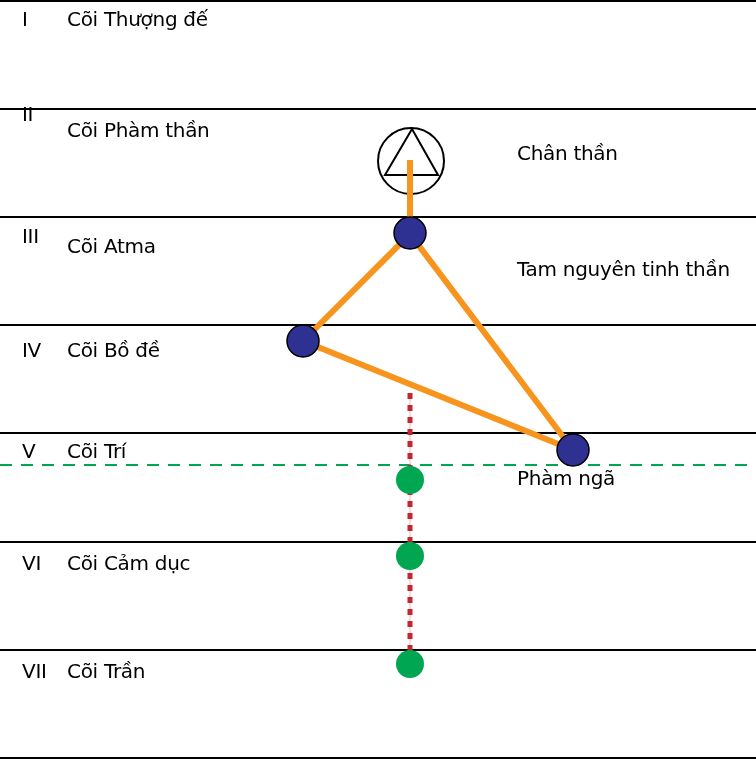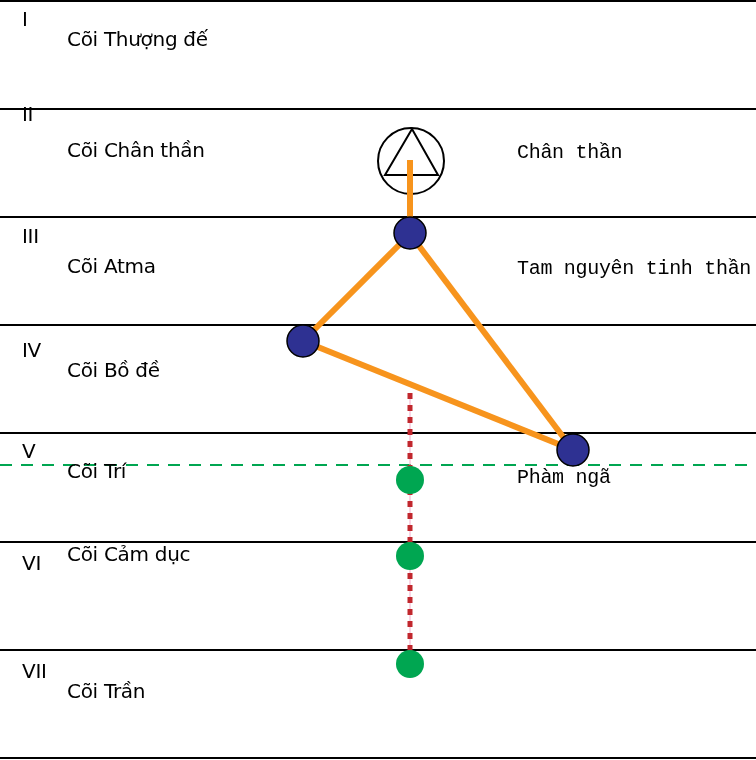--- a/index.html
+++ b/index.html
@@ -1,22 +1,22 @@
 <!DOCTYPE html>
 <html><head>
 <meta charset="utf-8">
 <style>
   html, body { margin: 0; padding: 0; background: #ffffff; }
   body { width: 756px; height: 760px; position: relative; overflow: hidden;
          font-family: "DejaVu Sans", sans-serif; color: #000; }
   #diagram { position: absolute; left: 0; top: 0; width: 756px; height: 760px; }
   .lbl { position: absolute; font-size: 20px; line-height: 1; white-space: nowrap; letter-spacing: -0.3px; }
   .num { left: 22px; }
-  .name { left: 67px; margin-top: 20px; }
-  .grp { left: 517px; font-family: Liberation Mono, monospace; }
+  .name { left: 67px; }
+  .grp { left: 517px; }
 </style>
 </head>
 <body>
 
 <svg id="diagram" width="756" height="760" viewBox="0 0 756 760">
 
   <g stroke="#000" stroke-width="2">
     <line x1="0" y1="1" x2="756" y2="1"></line>
     <line x1="0" y1="109" x2="756" y2="109"></line>
     <line x1="0" y1="217" x2="756" y2="217"></line>
@@ -50,27 +50,27 @@
   <circle cx="573" cy="450" r="16" fill="#2e3192" stroke="#000" stroke-width="1.5"></circle>
 
   <circle cx="410" cy="480" r="14" fill="#00a651"></circle>
   <circle cx="410" cy="556" r="14" fill="#00a651"></circle>
   <circle cx="410" cy="664" r="14" fill="#00a651"></circle>
 </svg>
 
 <div class="lbl num" style="top:9px">I</div>
 <div class="lbl name" style="top:9px">Cõi Thượng đế</div>
 <div class="lbl num" style="top:104px">II</div>
-<div class="lbl name" style="top:120px">Cõi Chân thần</div>
+<div class="lbl name" style="top:120px">Cõi Phàm thần</div>
 <div class="lbl num" style="top:226px">III</div>
 <div class="lbl name" style="top:236px">Cõi Atma</div>
 <div class="lbl num" style="top:340px">IV</div>
 <div class="lbl name" style="top:340px">Cõi Bồ đề</div>
 <div class="lbl num" style="top:441px">V</div>
 <div class="lbl name" style="top:441px">Cõi Trí</div>
 <div class="lbl num" style="top:553px">VI</div>
-<div class="lbl name" style="top:524px">Cõi Cảm dục</div>
+<div class="lbl name" style="top:553px">Cõi Cảm dục</div>
 <div class="lbl num" style="top:661px">VII</div>
 <div class="lbl name" style="top:661px">Cõi Trần</div>
 
 <div class="lbl grp" style="top:143px">Chân thần</div>
 <div class="lbl grp" style="top:259px">Tam nguyên tinh thần</div>
 <div class="lbl grp" style="top:468px">Phàm ngã</div>
 
 </body></html>

